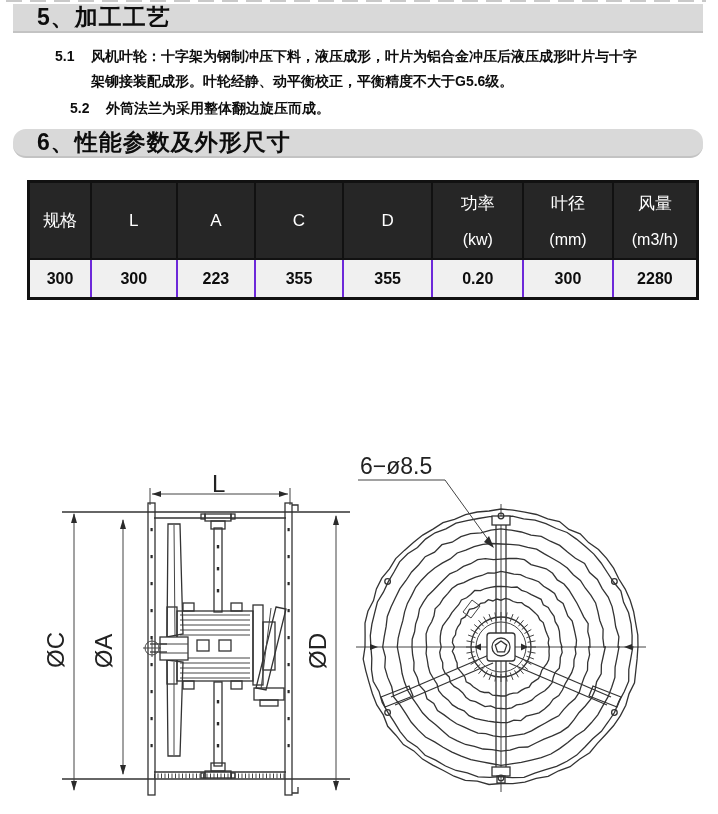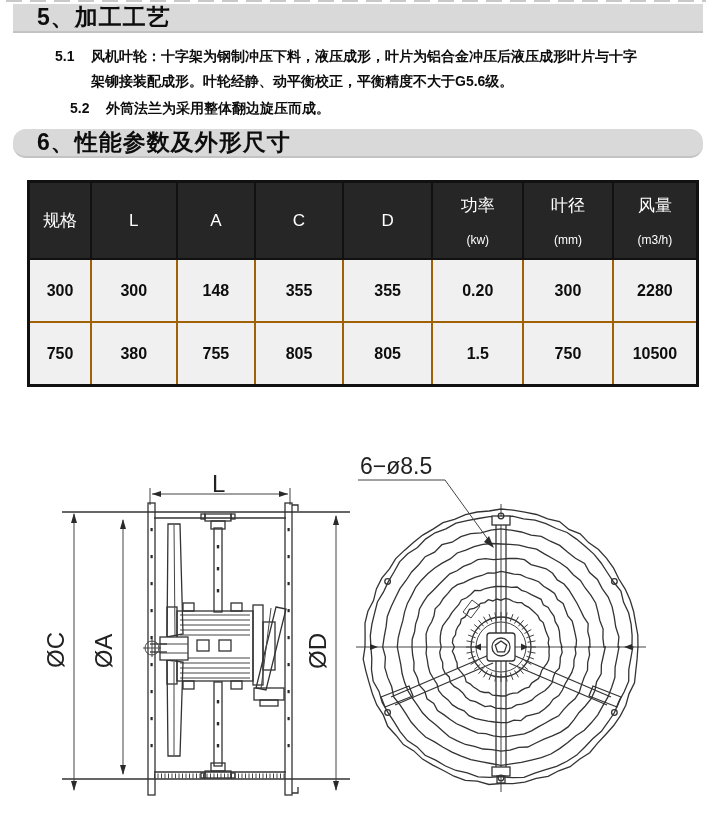--- a/index.html
+++ b/index.html
@@ -16,23 +16,23 @@
   .clause{position:absolute;display:flex;font-size:14px;font-weight:bold;
         line-height:25px;color:#0d0d0d;}
   .clause .num{width:36px;flex:none;}
   .clause .txt{flex:1;}
   #clause-51{top:44px;left:55px;width:585px;}
   #clause-52{top:96px;left:38px;width:585px;margin-left:32px;}
   table.spec{position:absolute;top:180px;left:27px;width:672px;border-collapse:collapse;
         border:3px solid #111;table-layout:fixed;}
   table.spec th{background:#262626;color:#fff;height:75px;border:2px solid #111;
         font-size:17px;font-weight:normal;text-align:center;vertical-align:middle;padding:0;}
-  table.spec th .h-sub{font-size:12px;margin-top:16px;}
-  table.spec td{height:29px;background:#f0f0f0;border:2px solid #a16207;text-align:center;
-        font-size:16px;font-weight:bold;color:#0d0d0d;padding:16px;}
+  table.spec th .h-sub{font-size:16px;margin-top:16px;}
+  table.spec td{height:29px;background:#f0f0f0;border:2px solid #6d28d9;text-align:center;
+        font-size:16px;font-weight:bold;color:#0d0d0d;padding:4px;}
   svg#drawings{position:absolute;top:430px;left:0;}
   .ln{stroke:#333;fill:none;stroke-width:1.3px;}
   .thn{stroke:#444;fill:none;stroke-width:1px;}
   .fil{fill:#2a2a2a;stroke:none;}
   .wfill{fill:#ffffff;}
   text.dim{font-family:"Liberation Sans","DejaVu Sans",sans-serif;font-size:24px;fill:#222;}
   text.callout{font-family:"Liberation Sans","DejaVu Sans",sans-serif;font-size:23px;fill:#222;}
 </style>
 </head>
 <body>
@@ -97,36 +97,26 @@
           <th>
             <div class="h-main">风量</div>
             <div class="h-sub">(m3/h)</div>
           </th>
         </tr>
     </thead>
     <tbody id="spec-body">
         <tr>
           <td>300</td>
           <td>300</td>
-          <td>148</td>
+          <td>223</td>
           <td>355</td>
           <td>355</td>
           <td>0.20</td>
           <td>300</td>
           <td>2280</td>
-        </tr>
-        <tr>
-          <td>750</td>
-          <td>380</td>
-          <td>755</td>
-          <td>805</td>
-          <td>805</td>
-          <td>1.5</td>
-          <td>750</td>
-          <td>10500</td>
         </tr>
       </tbody>
   </table>
 
   <svg id="drawings" width="718" height="384" viewBox="0 430 718 384">
 
     <g>
 
       <line class="thn" x1="150" y1="488" x2="150" y2="505"></line>
       <line class="thn" x1="290" y1="488" x2="290" y2="505"></line>

